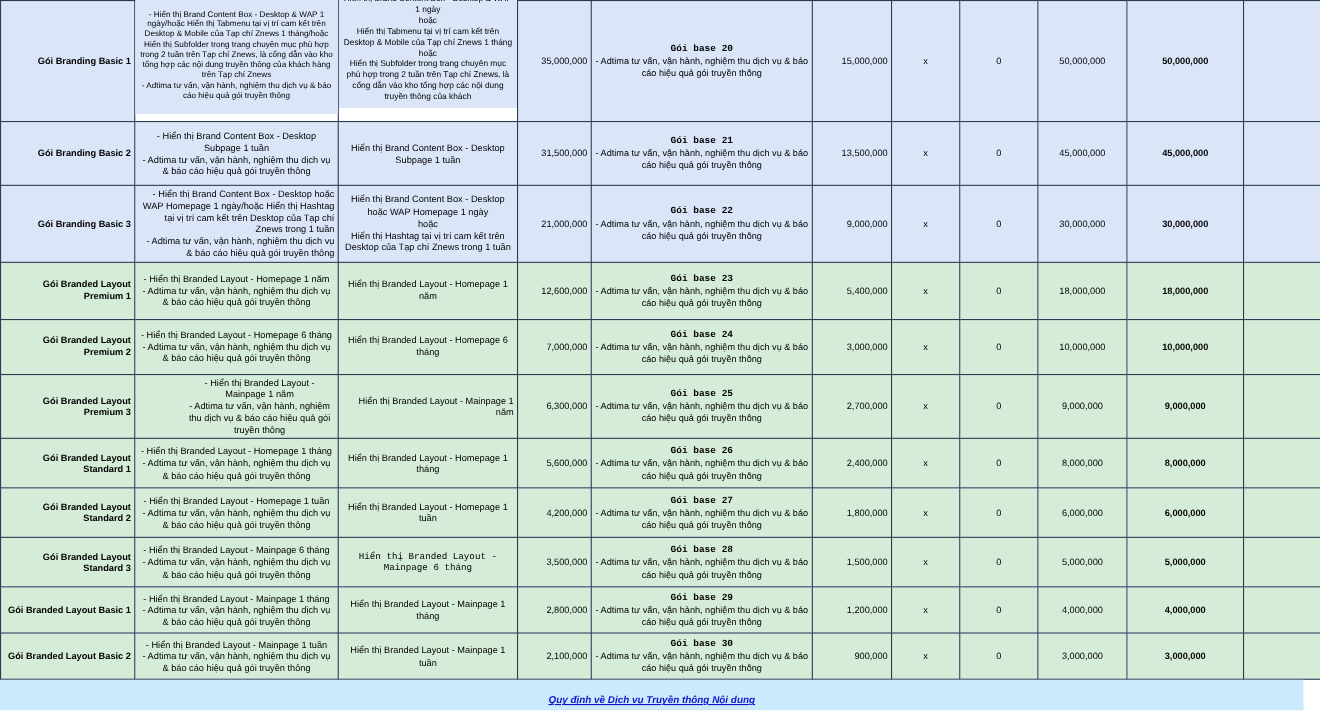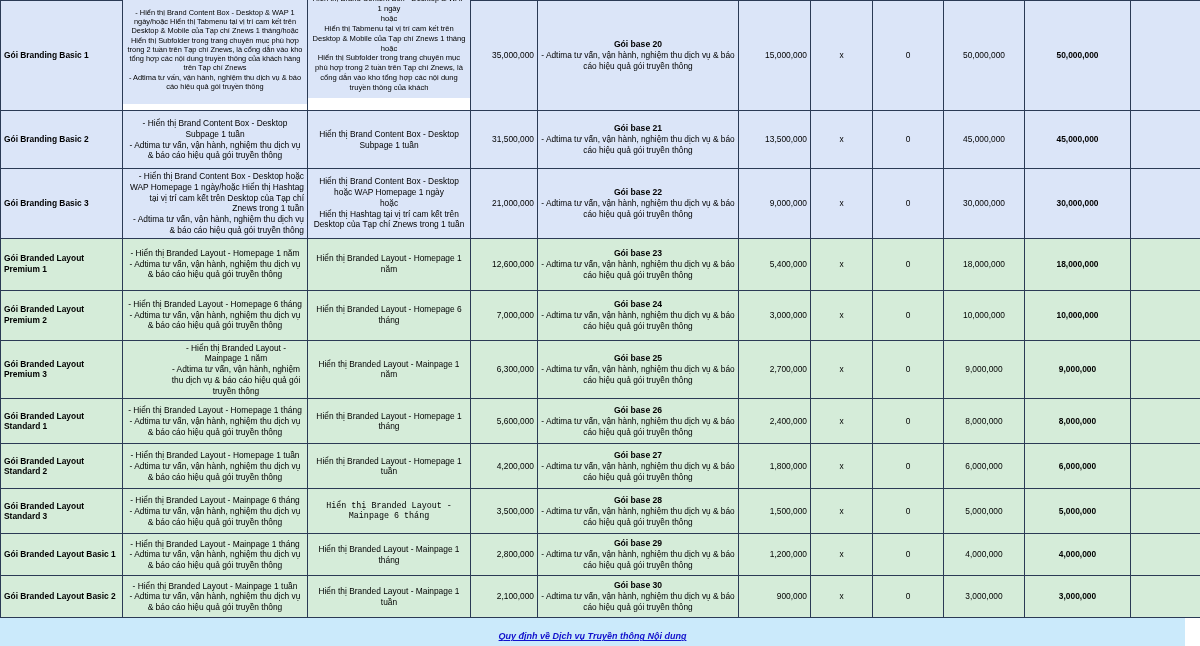--- a/index.html
+++ b/index.html
@@ -30,25 +30,25 @@
     padding: 2px 3px;
     vertical-align: middle;
     overflow: hidden;
     word-wrap: break-word;
   }
   
   tr.blue td { background: #dbe5f8; }
   tr.green td { background: #d5ecd9; }
   .b  { font-weight: bold; }
 
-  .pkg-name  { text-align: left; font-weight: bold; font-size: 8.6px; }
+  .pkg-name  { text-align: right; font-weight: bold; font-size: 8.6px; }
   .desc      { text-align: center; font-size: 8.2px; line-height: 1.3; }
   .num       { text-align: right; padding-right: 6px; font-size: 8.6px; }
   .numc      { text-align: center; font-size: 8.6px; }
-  .base-ttl  { font-weight: bold; display: block; text-align: center; font-size: 8.6px; }
+  .base-ttl  { font-weight: bold; display: block; text-align: center; font-size: 8.6px; font-family: Liberation Mono, monospace; }
   .base-sub  { display: block; text-align: center; font-size: 8.3px; line-height: 1.3; }
 
   
   .footer-band {
     width: 1185px;
     height: 36px;
     background: #cbeafb;
     display: flex;
     align-items: center;
     justify-content: center;
@@ -176,21 +176,21 @@
           <td class="numc">x</td>
           <td class="numc">0</td>
           <td class="numc">10,000,000</td>
           <td class="numc b">10,000,000</td>
           <td class=""></td>
         </tr>
         <tr class="green" style="height: 50px;">
           <td class="pkg-name">Gói Branded Layout Premium 3</td>
           <td class="desc" style="white-space: pre-line; padding-left: 45px;">- Hiển thị Branded Layout - Mainpage 1 năm
 - Adtima tư vấn, vận hành, nghiệm thu dịch vụ &amp; báo cáo hiệu quả gói truyền thông</td>
-          <td class="desc" style="white-space: pre-line;">Hiển thị Branded Layout - Mainpage 1 năm</td>
+          <td class="desc" style="white-space: pre-line; text-align: right;">Hiển thị Branded Layout - Mainpage 1 năm</td>
           <td class="num">6,300,000</td>
           <td>
             <span class="base-ttl">Gói base 25</span>
             <span class="base-sub">- Adtima tư vấn, vận hành, nghiệm thu dịch vụ &amp; báo cáo hiệu quả gói truyền thông</span>
           </td>
           <td class="num">2,700,000</td>
           <td class="numc">x</td>
           <td class="numc">0</td>
           <td class="numc">9,000,000</td>
           <td class="numc b">9,000,000</td>

